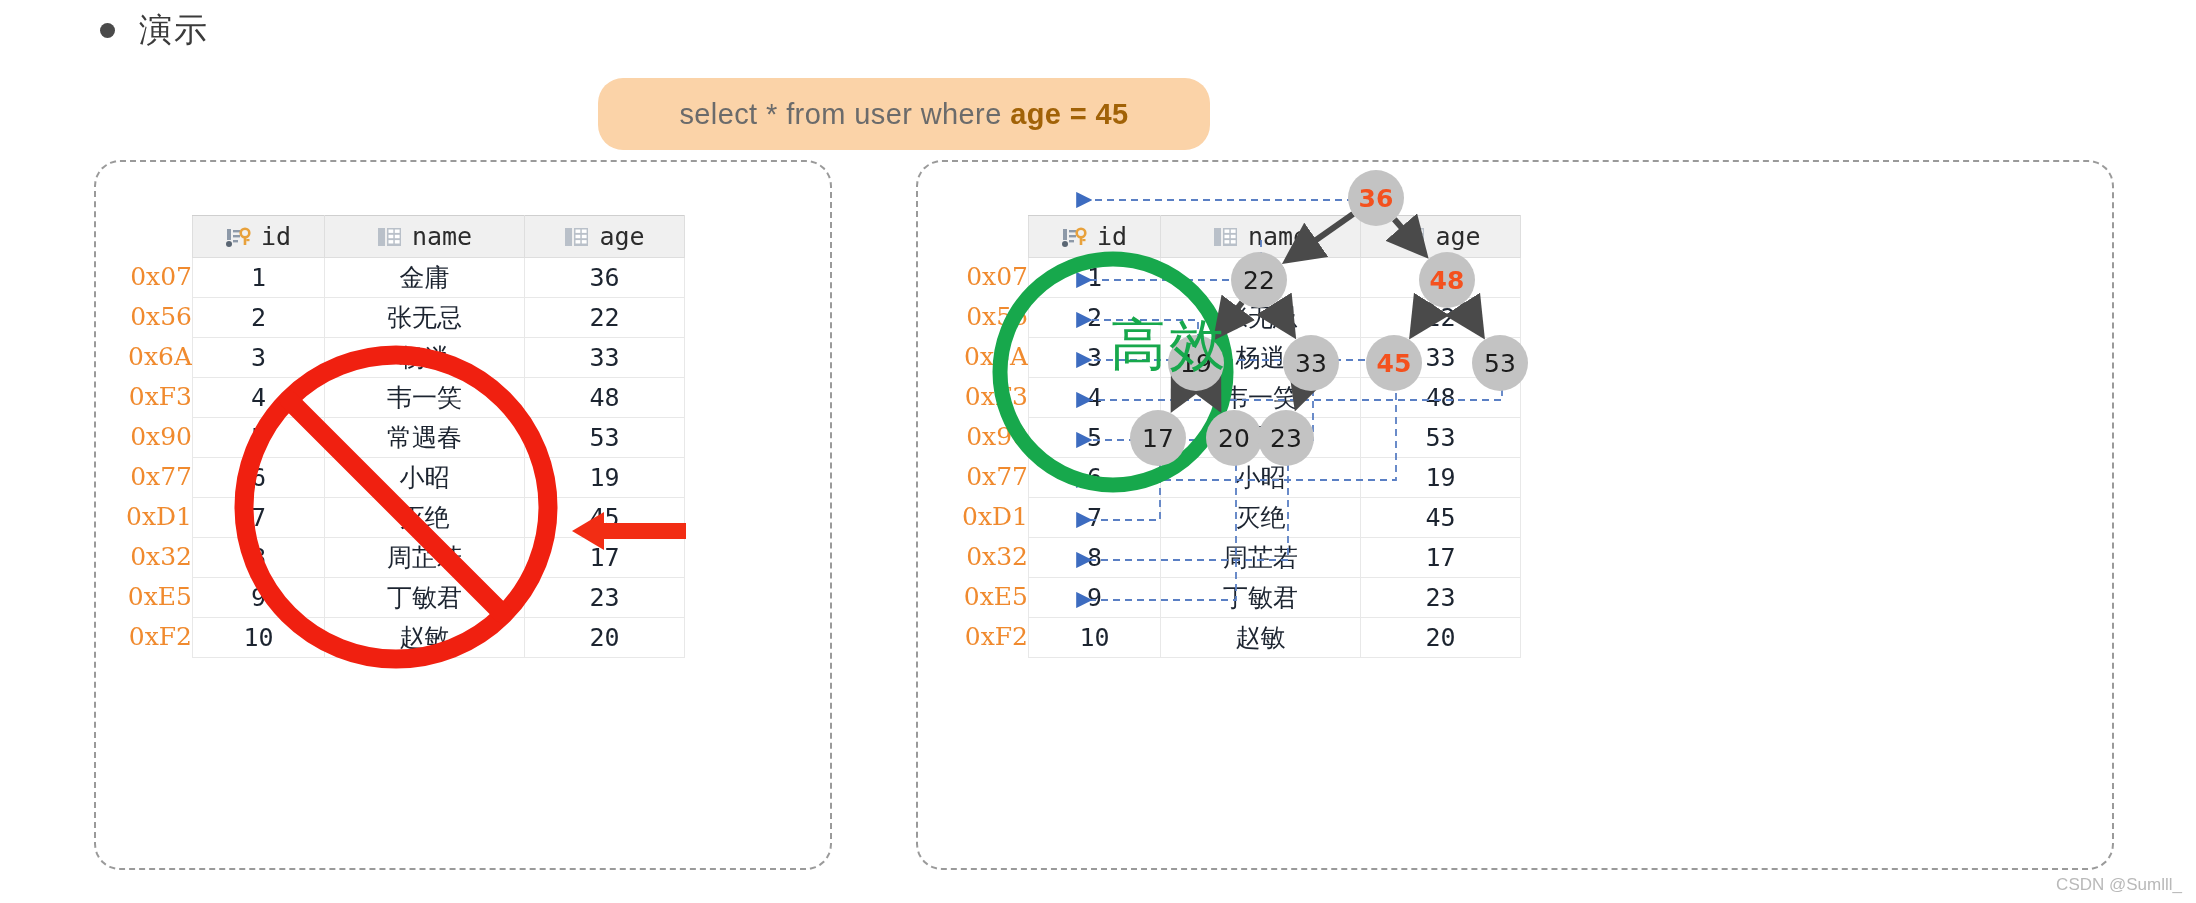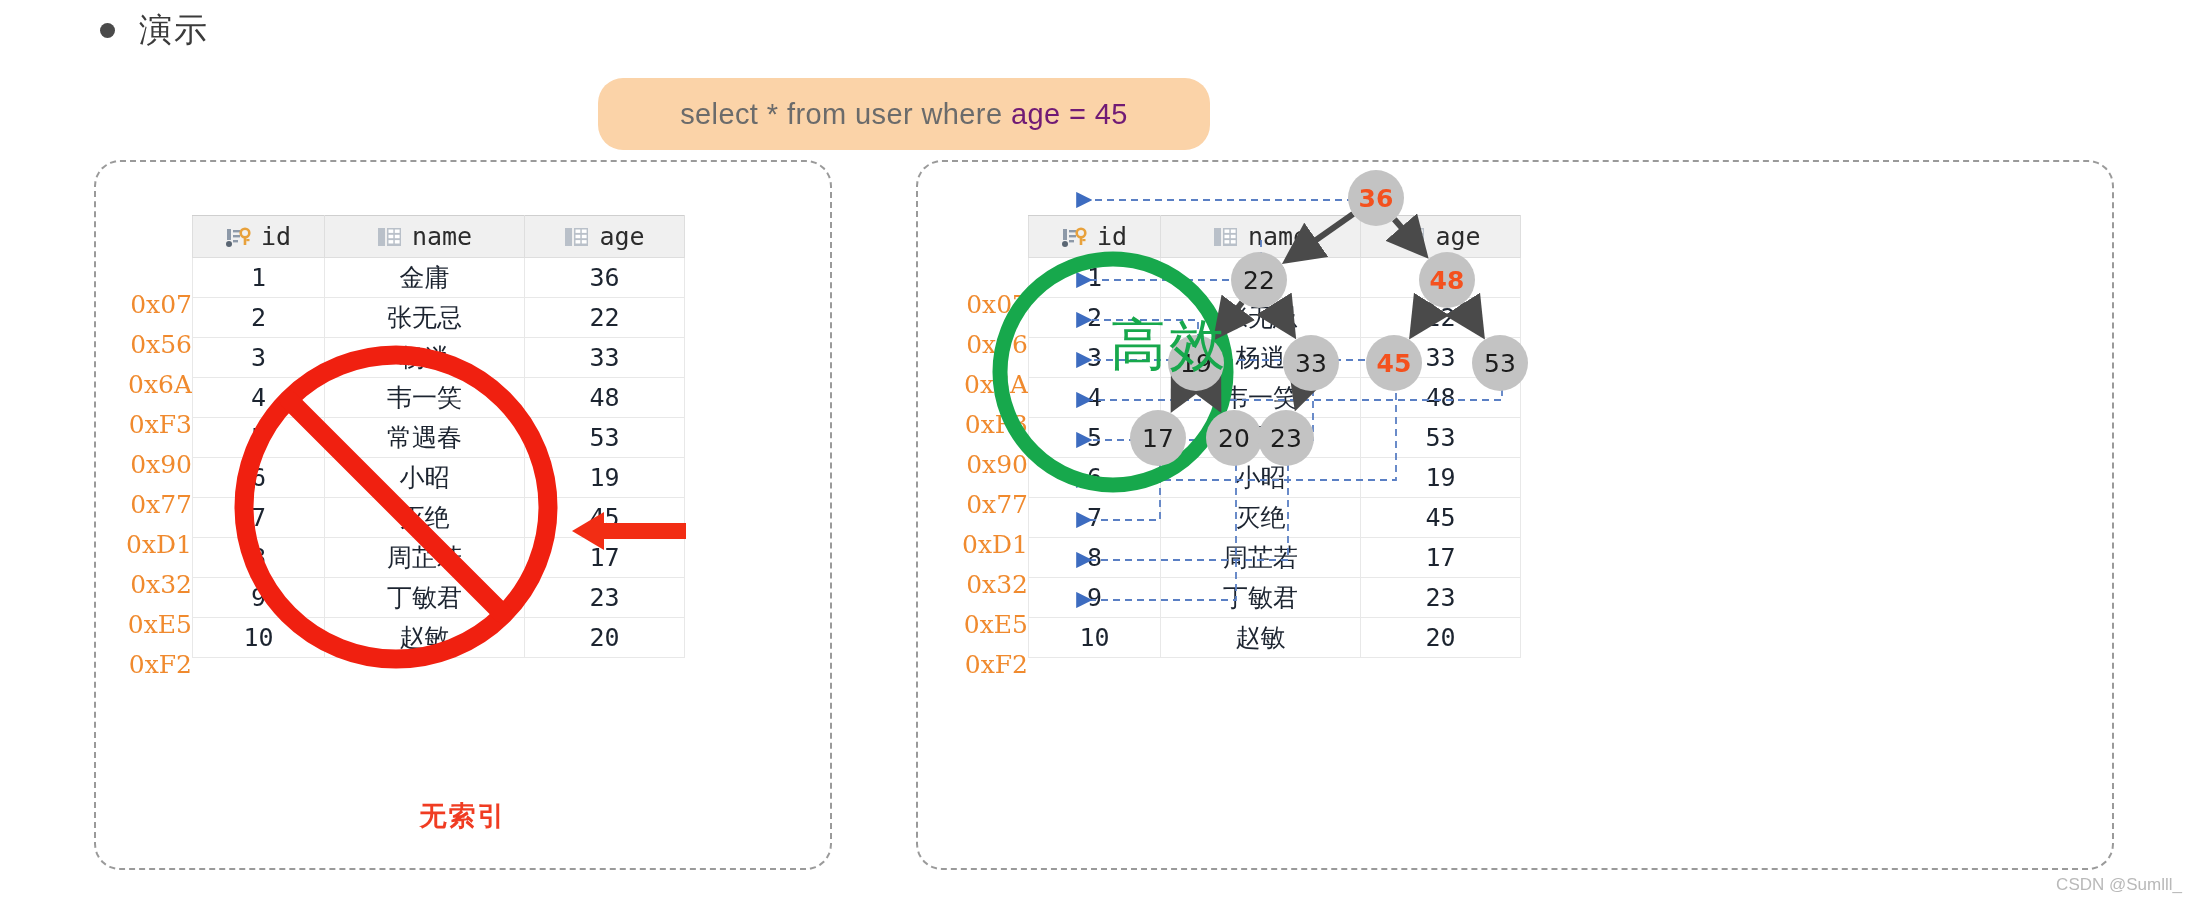--- a/index.html
+++ b/index.html
@@ -49,21 +49,21 @@
     background: #fbd3a8;
     border-radius: 25px;
     display: flex;
     align-items: center;
     justify-content: center;
     font-size: 29px;
     color: #6b6b6b;
     letter-spacing: 0.4px;
     white-space: pre;
   }
-  .sql-banner .sql-hl { color: #701a75; font-weight: 400; }
+  .sql-banner .sql-hl { color: #a16207; font-weight: 700; }
 
   
   .panel {
     position: absolute;
     border: 2px dashed #9a9a9a;
     border-radius: 26px;
     background: #ffffff;
   }
   #panel-left  { left: 94px;  top: 160px; width: 738px;  height: 710px; }
   #panel-right { left: 916px; top: 160px; width: 1198px; height: 710px; }
@@ -112,21 +112,20 @@
   .ic-key, .ic-grid { display:inline-block; width: 26px; height: 22px; position: relative; flex: 0 0 auto;}
   .ic-grid svg, .ic-key svg { display:block; }
 
   
   .addr-col {
     position: absolute;
     width: 96px;
     font-family: "DejaVu Serif", "Liberation Serif", serif;
     font-size: 25px;
     color: #f08a2e;
-    margin-top: 28px;
   }
   #addr-left  { left: 0px;  top: 95px; }
   #addr-right { left: 14px; top: 95px; }
   .addr-col .addr {
     height: 40px;
     line-height: 40px;
     text-align: right;
     white-space: nowrap;
   }
 
@@ -347,21 +346,20 @@
       <line x1="193" y1="238" x2="407" y2="452" stroke="#f02010" stroke-width="19" stroke-linecap="round"></line>
     </svg>
 
     <svg class="overlay-svg" width="738" height="710" viewBox="0 0 738 710">
       <g fill="#f22d14">
         <rect x="508" y="361" width="82" height="16"></rect>
         <polygon points="508,350 508,388 476,369"></polygon>
       </g>
     </svg>
 
-    <div class="caption">无索引</div>
   </div>
 
   <div class="panel" id="panel-right">
 
     <div class="addr-col" id="addr-right">
         <div class="addr">0x07</div>
         <div class="addr">0x56</div>
         <div class="addr">0x6A</div>
         <div class="addr">0xF3</div>
         <div class="addr">0x90</div>

